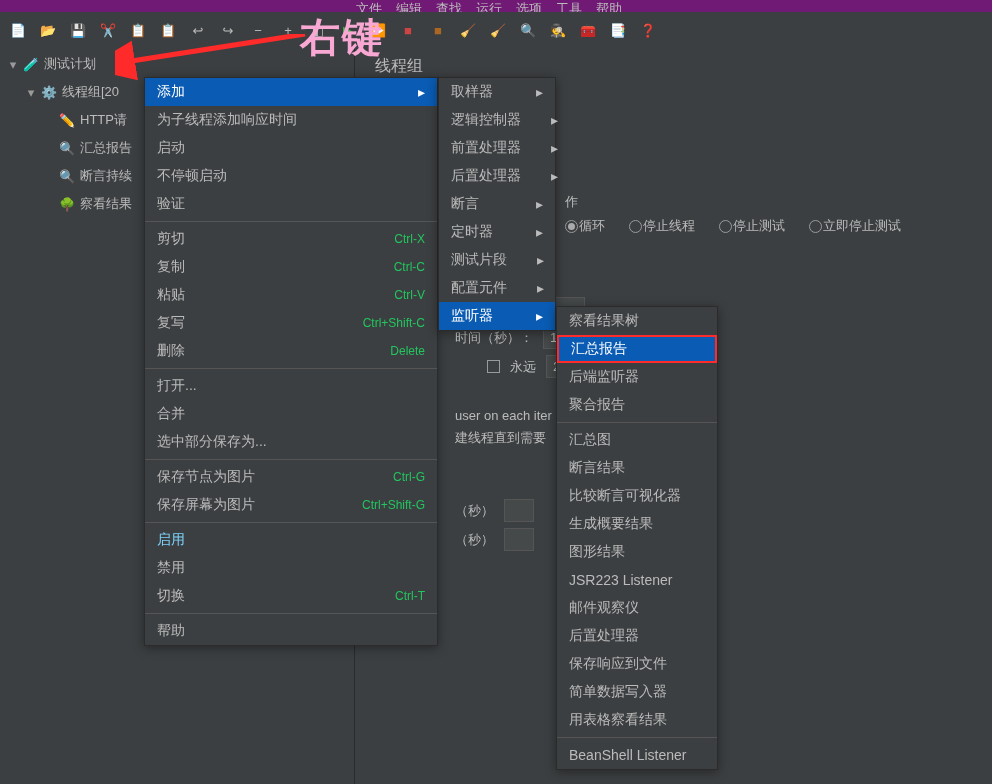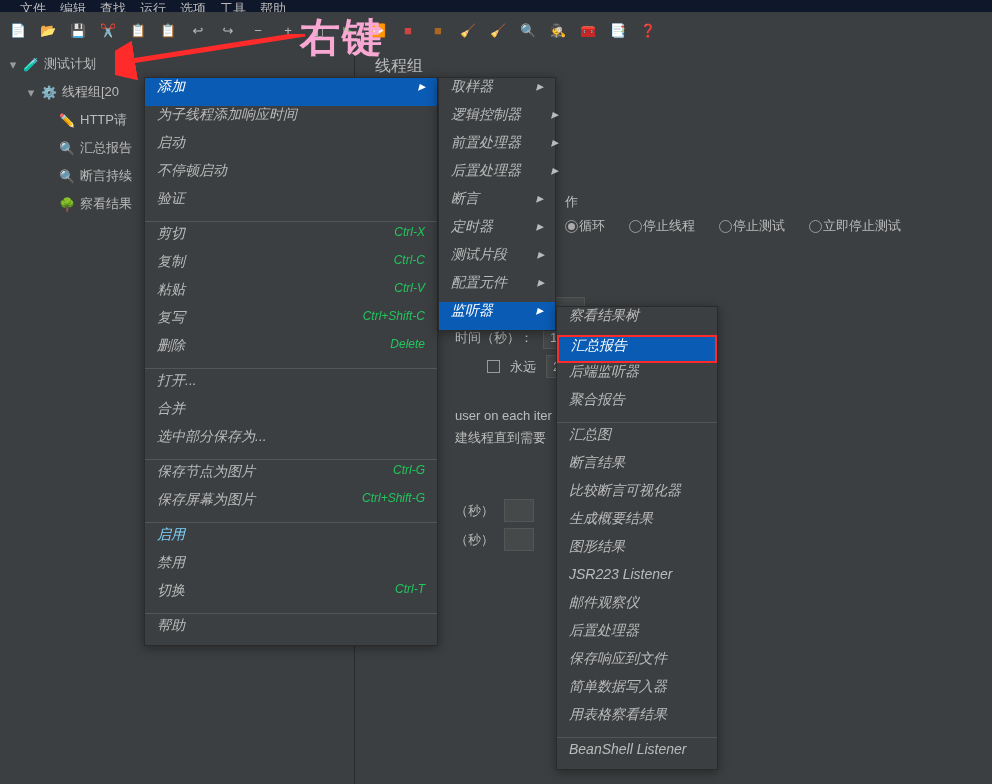--- a/index.html
+++ b/index.html
@@ -10,23 +10,24 @@
     font-family: "Microsoft YaHei", Arial, sans-serif;
     font-size: 13px;
     color: #bbbbbb;
     overflow: hidden;
     position: relative;
   }
   
   .menubar {
     display: flex;
     padding: 0 20px;
-    background: #0f172a;
+    background: #701a75;
     height: 12px;
     overflow: hidden;
+    justify-content: center;
   }
   .menubar span { margin-right: 14px; color: #bbb; font-size: 13px; }
   
   .toolbar {
     display: flex;
     align-items: center;
     gap: 10px;
     padding: 4px 8px;
     background: #3c3f41;
     height: 36px;
@@ -115,27 +116,26 @@
     position: absolute;
     background: #3c3f41;
     border: 1px solid #2b2b2b;
     box-shadow: 0 2px 10px rgba(0,0,0,0.4);
     z-index: 50;
     color: #bbb;
     font-size: 14px;
   }
   .ctx-item {
     display: flex;
-    align-items: flex-start;
+    align-items: center;
     justify-content: space-between;
     height: 28px;
     padding: 0 12px;
     white-space: nowrap;
     gap: 30px;
-    font-style: italic;
   }
   .ctx-item.disabled { color: #7dd3fc; }
   .ctx-item.highlight { background: #0a5bb3; color: #ffffff; }
   .ctx-item .shortcut { color: #22c55e; font-size: 12px; }
   .ctx-item .arrow-sub { color: #bbb; }
   .ctx-item.highlight .arrow-sub,
   .ctx-item.highlight .shortcut { color: #fff; }
   .ctx-sep {
     height: 1px;
     background: #555;

